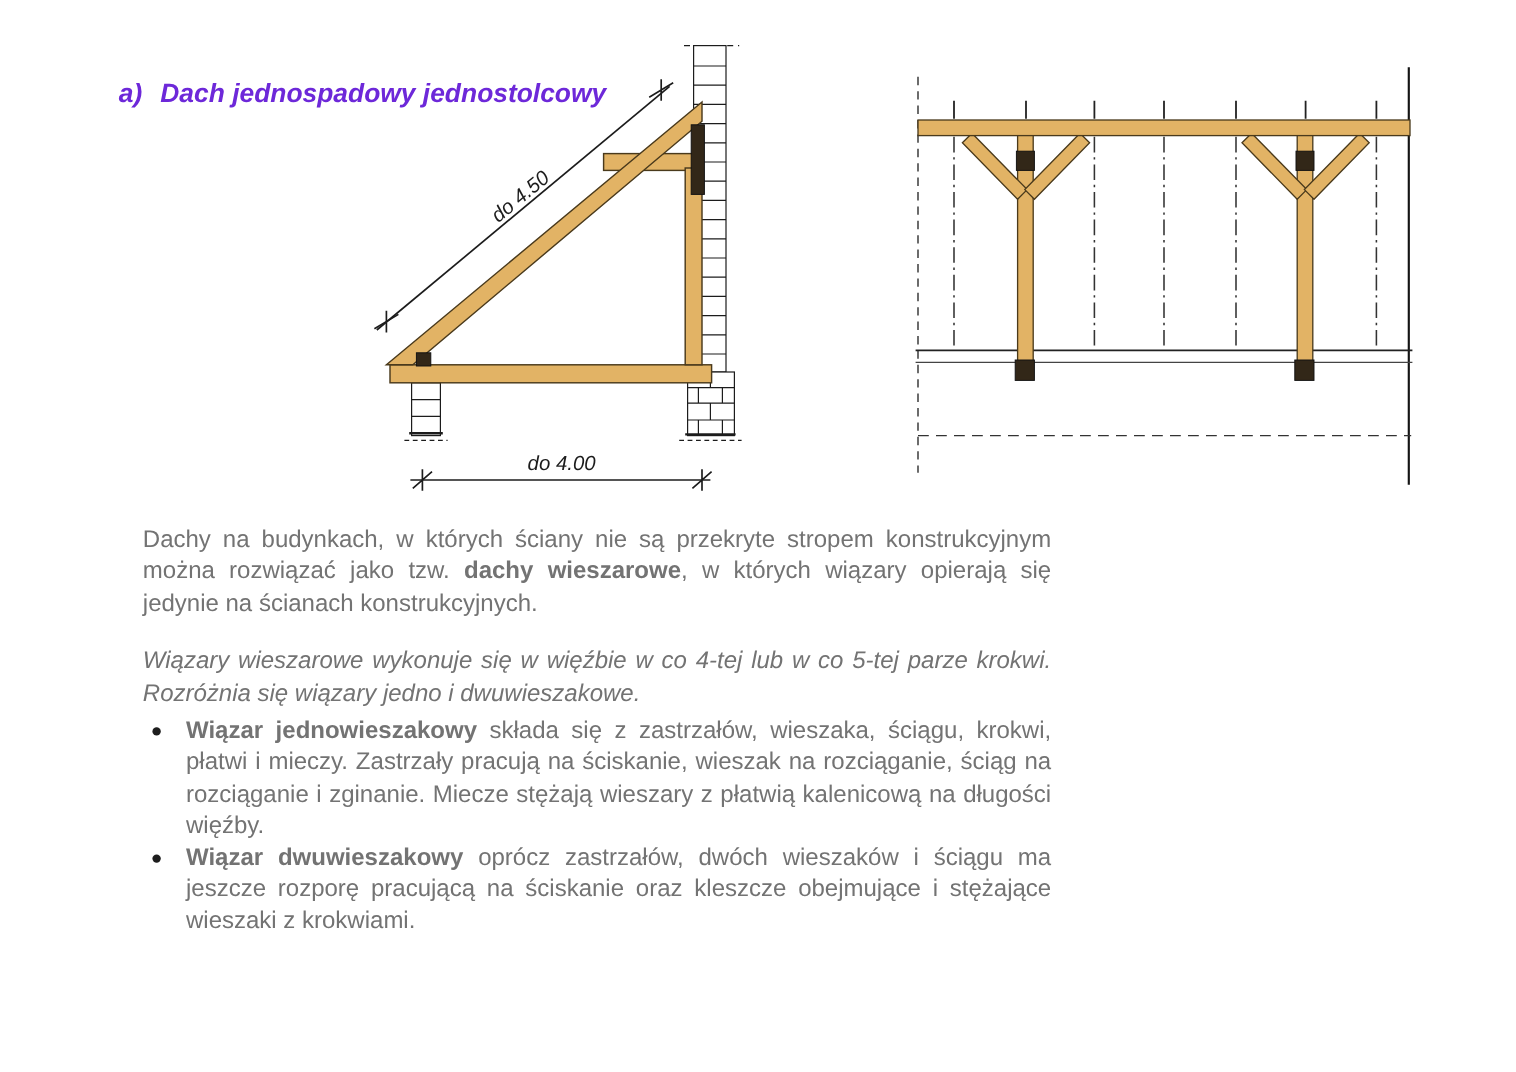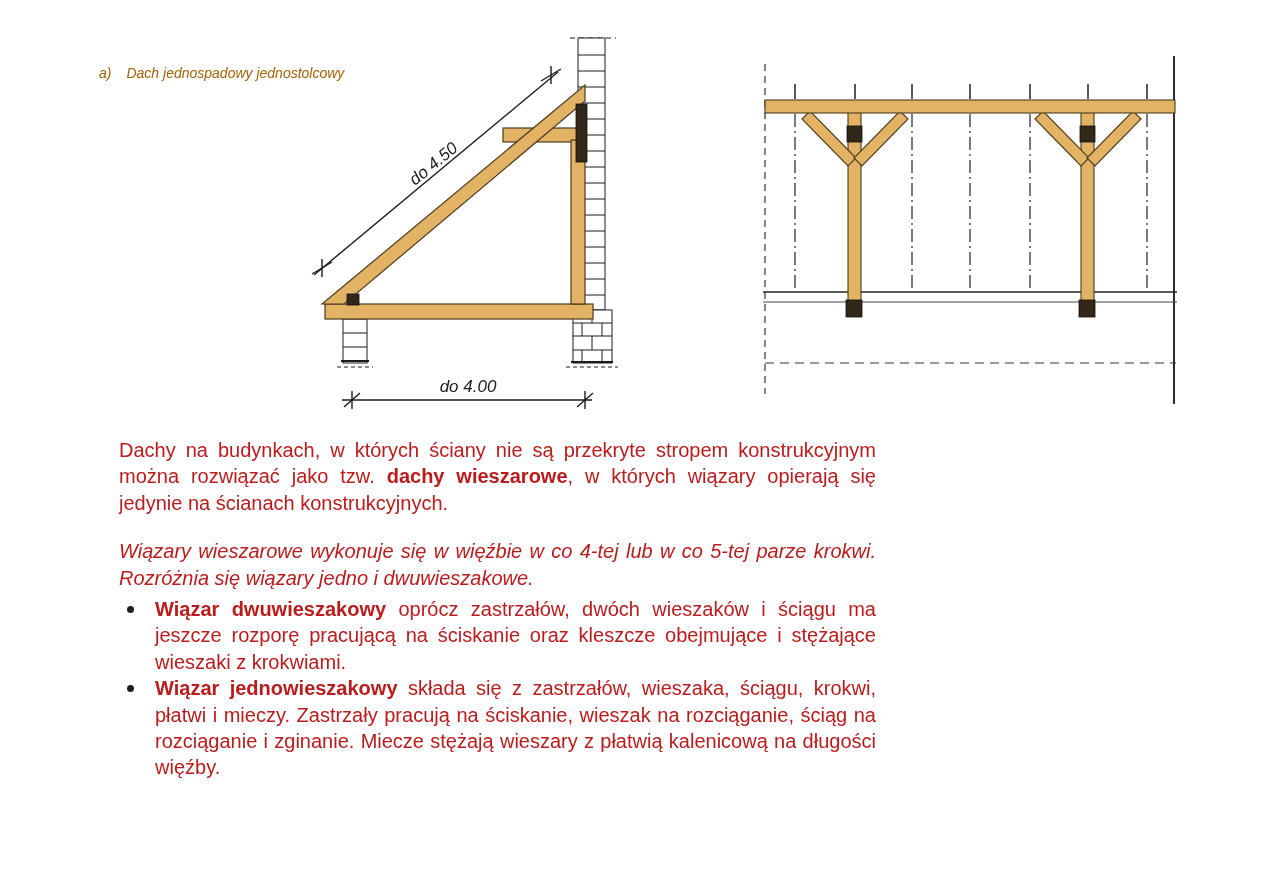--- a/index.html
+++ b/index.html
@@ -2,33 +2,33 @@
 <html><head>
 <meta charset="utf-8">
 <style>
   html,body{margin:0;padding:0;}
   body{
     width:1263px;height:893px;background:#ffffff;position:relative;overflow:hidden;
     font-family:"Liberation Sans",sans-serif;color:#1d1d1d;
   }
   .heading{
     position:absolute;left:99px;top:65px;
-    font-size:14px;font-weight:normal;font-style:italic;color:#a16207;
+    font-size:22px;font-weight:bold;font-style:italic;color:#6d28d9;
     white-space:nowrap;
   }
   .heading .hlabel{display:inline-block;margin-right:15px;}
   .fig{position:absolute;}
   #fig-left{left:285px;top:18px;}
   #fig-right{left:748px;top:40px;}
   svg{font-family:"Liberation Sans",sans-serif;}
   .dimtext{font-size:17px;font-style:italic;fill:#1c1c1c;}
   .textblock{
     position:absolute;left:119px;top:437px;width:757px;
     font-size:20px;line-height:26.4px;text-align:justify;
-    color:#b91c1c;hyphens:none;
+    color:#737373;hyphens:none;
   }
   .textblock p{margin:0;}
   .p2{margin-top:22px !important;font-style:italic;}
   .bullets{margin-top:5px;}
   .bullet-item{position:relative;padding-left:36px;}
   .dot{
     position:absolute;left:8px;top:10px;width:7px;height:7px;
     border-radius:50%;background:#1d1d1d;
   }
   b{font-weight:bold;}
@@ -110,20 +110,20 @@
     <rect class="joint" x="1079" y="300" width="16" height="17" fill="#322718"></rect>
   </g>
 </svg>
 
 <div class="textblock">
   <p><span>Dachy na budynkach, w których ściany nie są przekryte stropem konstrukcyjnym można rozwiązać jako tzw. </span><b>dachy wieszarowe</b><span>, w których wiązary opierają się jedynie na ścianach konstrukcyjnych.</span></p>
   <p class="p2"><span>Wiązary wieszarowe wykonuje się w więźbie w co 4-tej lub w co 5-tej parze krokwi. Rozróżnia się wiązary jedno i dwuwieszakowe.</span></p>
   <div class="bullets">
     <div class="bullet-item">
       <span class="dot"></span>
-      <span><b>Wiązar dwuwieszakowy</b><span> oprócz zastrzałów, dwóch wieszaków i ściągu ma jeszcze rozporę pracującą na ściskanie oraz kleszcze obejmujące i stężające wieszaki z krokwiami.</span></span>
+      <span><b>Wiązar jednowieszakowy</b><span> składa się z zastrzałów, wieszaka, ściągu, krokwi, płatwi i mieczy. Zastrzały pracują na ściskanie, wieszak na rozciąganie, ściąg na rozciąganie i zginanie. Miecze stężają wieszary z płatwią kalenicową na długości więźby.</span></span>
     </div>
     <div class="bullet-item">
       <span class="dot"></span>
-      <span><b>Wiązar jednowieszakowy</b><span> składa się z zastrzałów, wieszaka, ściągu, krokwi, płatwi i mieczy. Zastrzały pracują na ściskanie, wieszak na rozciąganie, ściąg na rozciąganie i zginanie. Miecze stężają wieszary z płatwią kalenicową na długości więźby.</span></span>
+      <span><b>Wiązar dwuwieszakowy</b><span> oprócz zastrzałów, dwóch wieszaków i ściągu ma jeszcze rozporę pracującą na ściskanie oraz kleszcze obejmujące i stężające wieszaki z krokwiami.</span></span>
     </div>
   </div>
 </div>
 
 </body></html>

